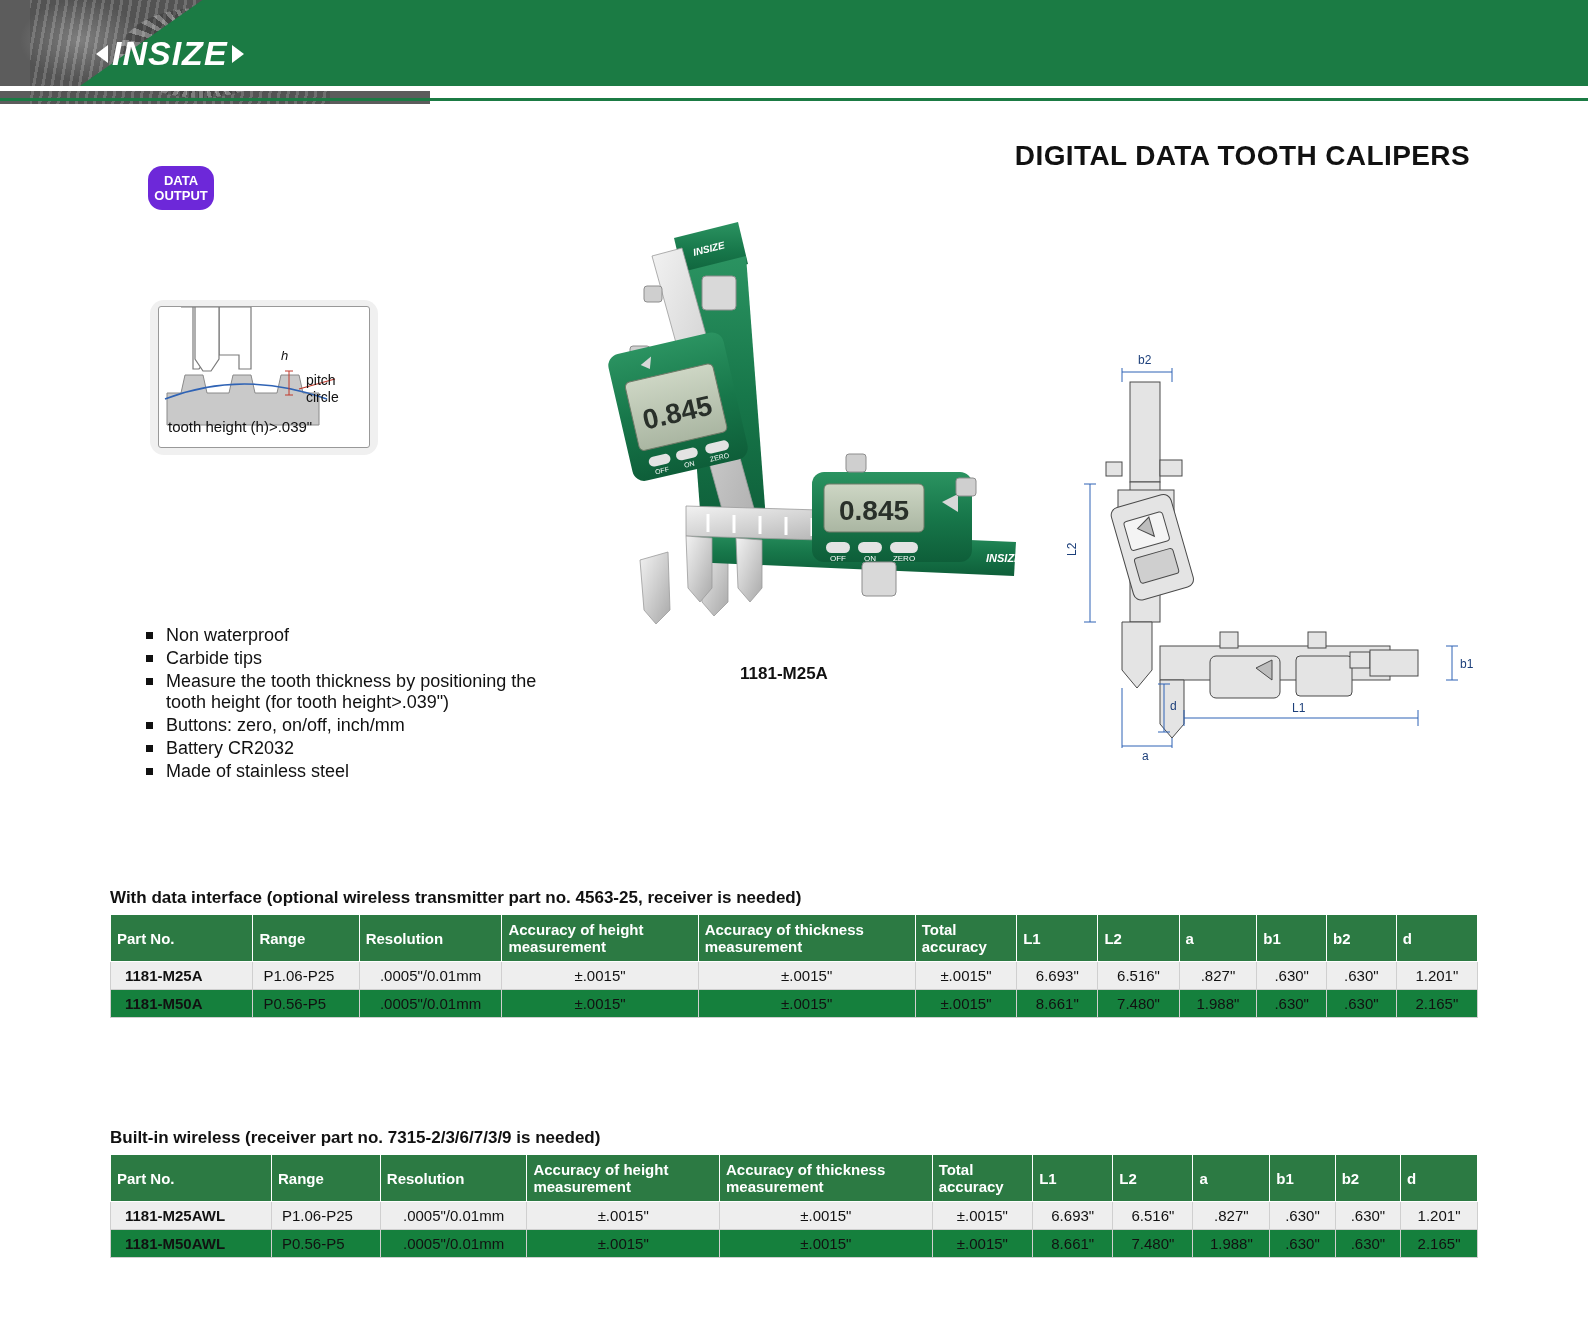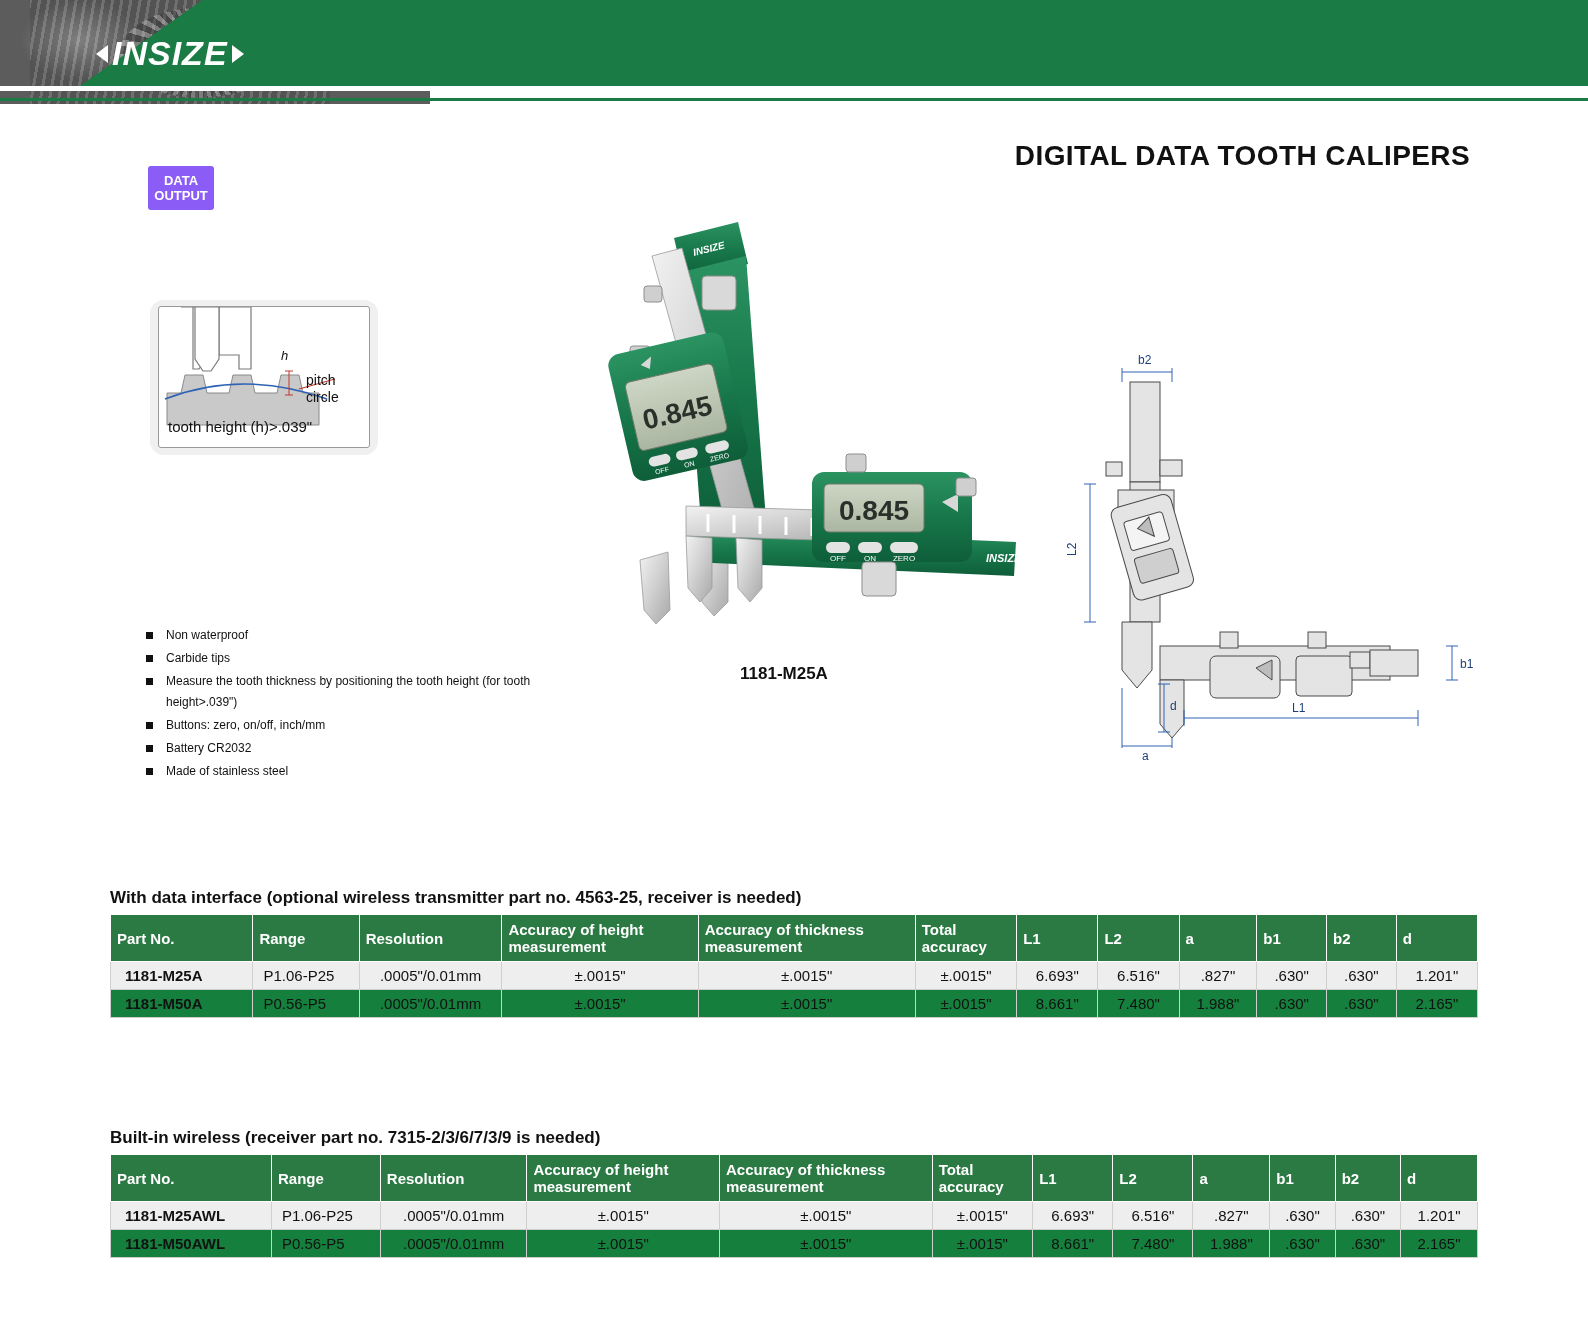--- a/index.html
+++ b/index.html
@@ -123,22 +123,22 @@
     color: #111;
   }
 
   
   .data-output {
     position: absolute;
     left: 148px;
     top: 166px;
     width: 66px;
     height: 44px;
-    background: #8b5cf6;
-    border-radius: 3px;
+    background: #6d28d9;
+    border-radius: 14px;
     color: #fff;
     font-size: 13px;
     font-weight: bold;
     line-height: 15px;
     text-align: center;
     padding-top: 7px;
     box-sizing: border-box;
   }
 
   
@@ -185,21 +185,21 @@
     font-style: italic;
     color: #111;
   }
 
   
   .bullets {
     position: absolute;
     left: 144px;
     top: 625px;
     width: 430px;
-    font-size: 12px;
+    font-size: 18px;
     line-height: 21px;
     color: #111;
   }
   .bullets li {
     list-style: none;
     position: relative;
     margin: 0 0 2px 0;
     padding-left: 22px;
   }
   .bullets li::before {

